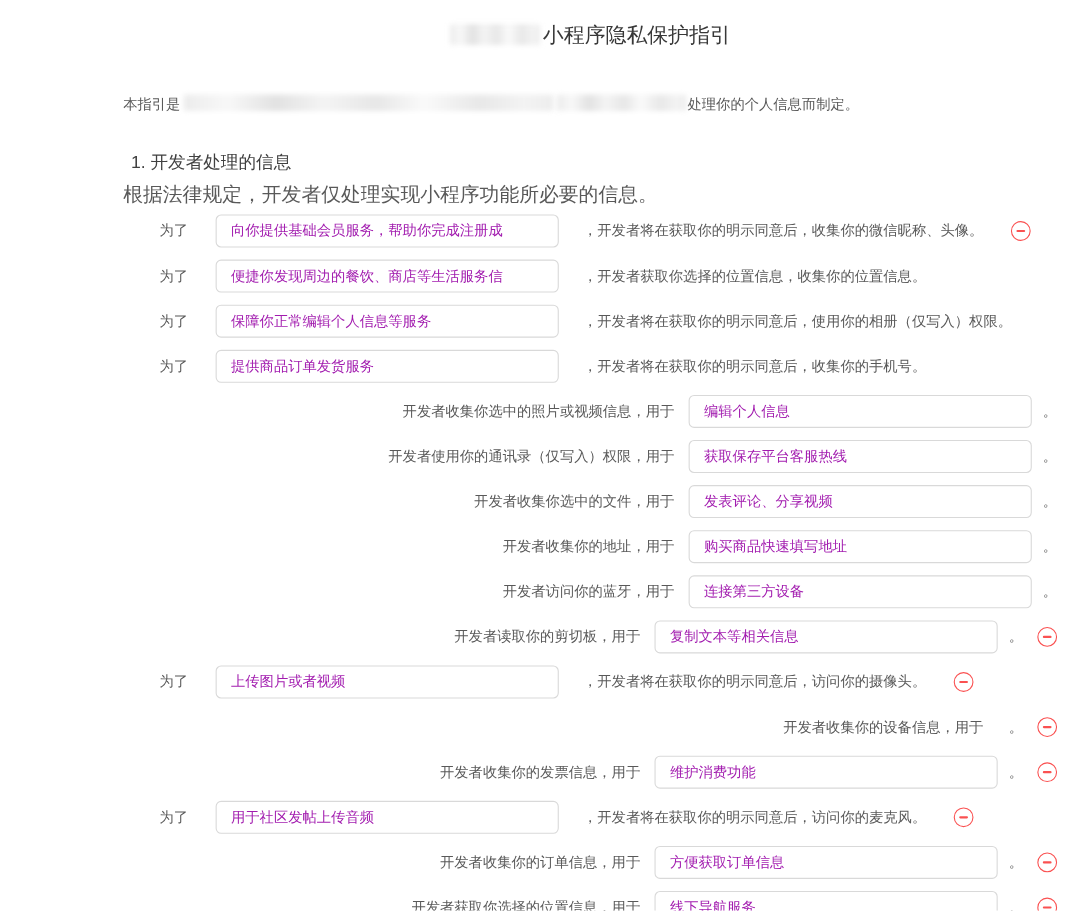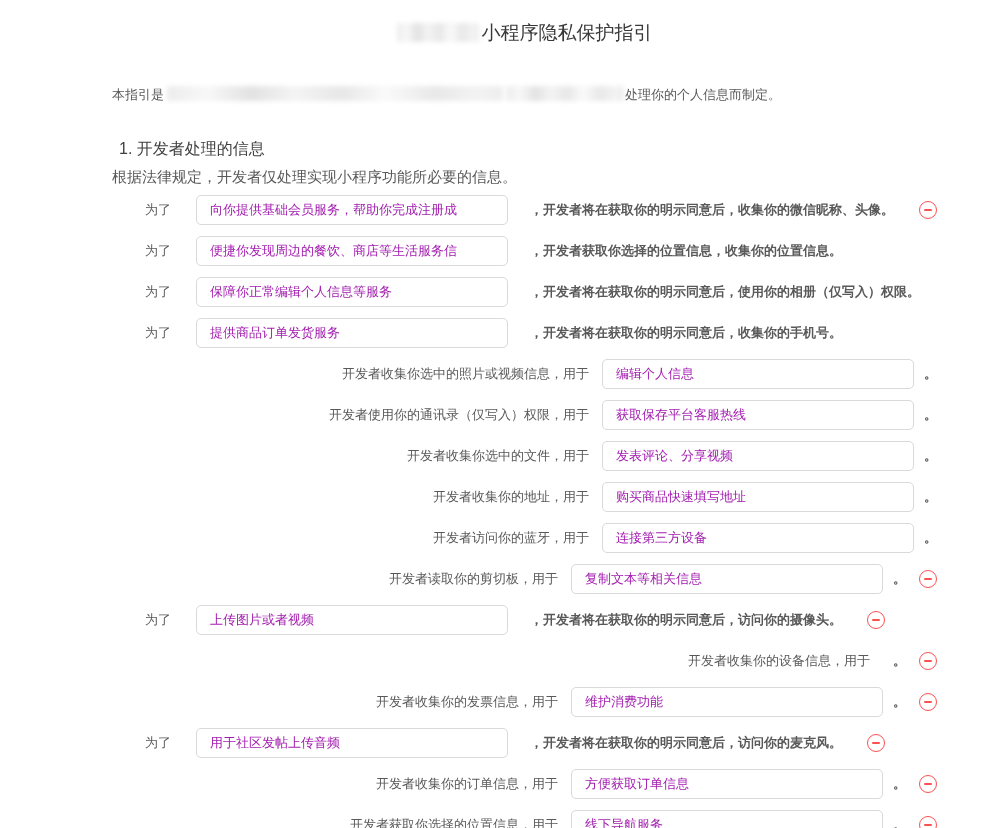--- a/index.html
+++ b/index.html
@@ -5,21 +5,21 @@
   * { box-sizing: border-box; }
   html, body { margin: 0; padding: 0; background: #fff; }
   body {
     font-family: "Liberation Sans", "DejaVu Sans", sans-serif;
     color: #595959;
   }
   .page {
     position: relative;
     width: 989px;
     height: 828px;
-    padding: 20px 52px 0 112px;
+    padding: 20px 28px 0 112px;
     background: #fff;
     overflow: hidden;
   }
   .title {
     margin: 0;
     height: 26px;
     line-height: 26px;
     font-size: 19px;
     font-weight: 400;
     color: #383838;
@@ -47,21 +47,21 @@
   }
   .section-heading {
     margin: 38px 0 0 7px;
     font-size: 16px;
     font-weight: 400;
     line-height: 16px;
     color: #404040;
   }
   .section-desc {
     margin: 12px 0 10px;
-    font-size: 15px;
+    font-size: 18px;
     line-height: 16px;
     color: #595959;
   }
   .row {
     display: flex;
     align-items: center;
     height: 30px;
     margin-bottom: 11px;
     font-size: 13px;
     white-space: nowrap;
@@ -78,21 +78,21 @@
     border-radius: 5px;
     padding: 0 13px;
     font-size: 13px;
     color: #a21caf;
     font-family: inherit;
     background: #fff;
     outline: none;
     overflow: hidden;
     text-overflow: clip;
   }
-  .row .suffix { margin-left: 10px; flex: 0 0 auto; font-weight: bold; }
+  .row .suffix { margin-left: 10px; flex: 0 0 auto; }
   .remove-btn {
     flex: 0 0 auto;
     margin-left: 13px;
     width: 18px;
     height: 18px;
     padding: 0;
     border: 1px solid var(--accent, #fa5151);
     border-radius: 50%;
     background: #fff;
     display: inline-flex;

